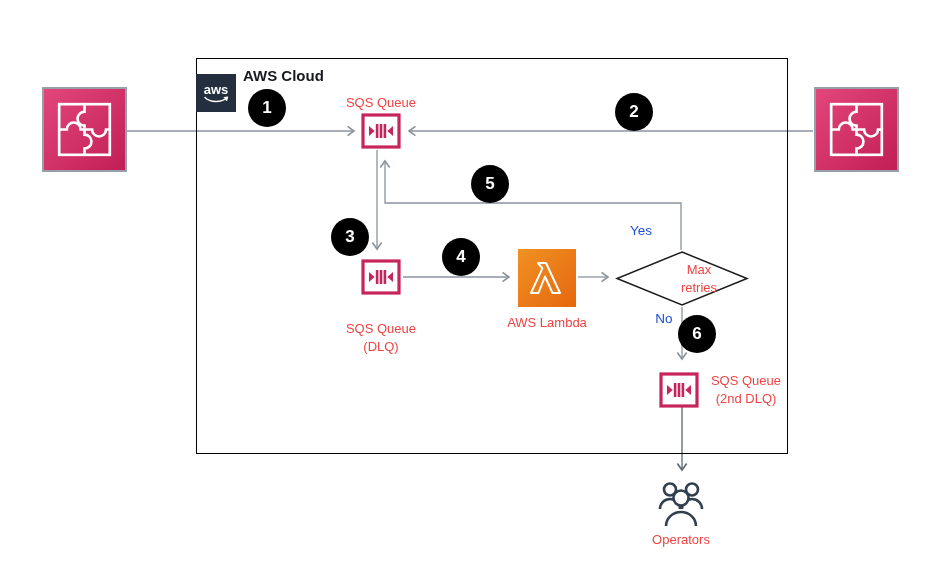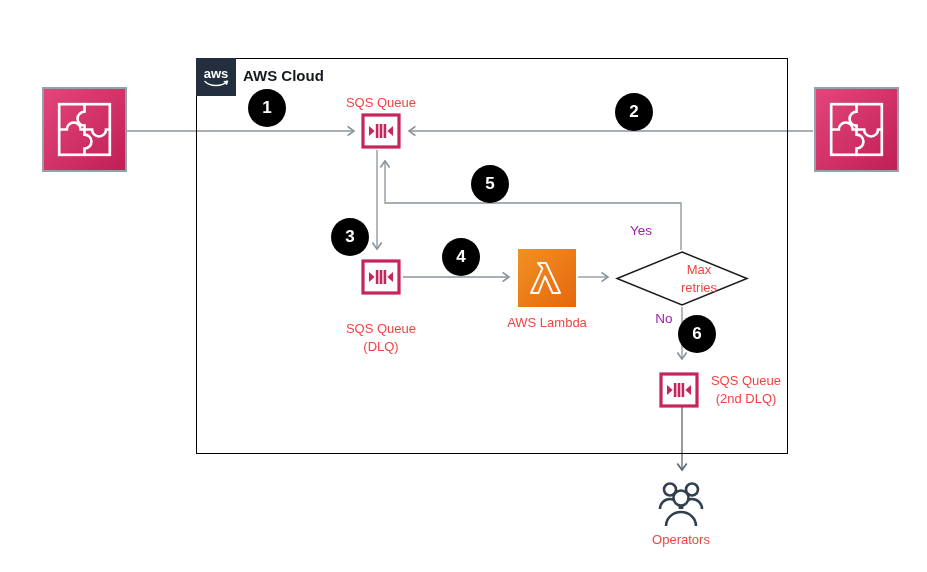--- a/index.html
+++ b/index.html
@@ -1,26 +1,26 @@
 <!DOCTYPE html>
 <html><head>
 <meta charset="utf-8">
 <style>
   html,body{margin:0;padding:0;background:#fff;}
   .canvas{position:relative;width:927px;height:572px;background:#ffffff;
     font-family:"Liberation Sans",sans-serif;color:#111;overflow:hidden;}
   .abs{position:absolute;}
   .label{font-size:13px;line-height:18px;text-align:center;color:#ef4444;}
   .cloud-box{border:1px solid #000;background:transparent;}
-  .aws-logo{background:#232F3E;display:flex;align-items:center;justify-content:center;}
+  .aws-logo{background:#232F3E;display:flex;align-items:center;justify-content:center;margin-top:16px;}
   .cloud-title{font-size:15px;font-weight:bold;color:#16191f;}
   .badge{width:38px;height:38px;border-radius:50%;background:#000;color:#fff;
     font-weight:bold;font-size:17px;display:flex;align-items:center;justify-content:center;}
   .app-icon{border:2px solid #97A0A8;box-sizing:border-box;}
-  .branch{font-size:13.5px;color:#a21caf;text-align:center;}
+  .branch{font-size:13.5px;color:#1d4ed8;text-align:center;}
   svg{display:block;}
 </style>
 </head>
 <body>
 
 <div class="canvas">
 
   <svg width="0" height="0" class="abs" aria-hidden="true">
     <defs>
       <linearGradient id="pinkGrad" x1="0" y1="0" x2="1" y2="1">

